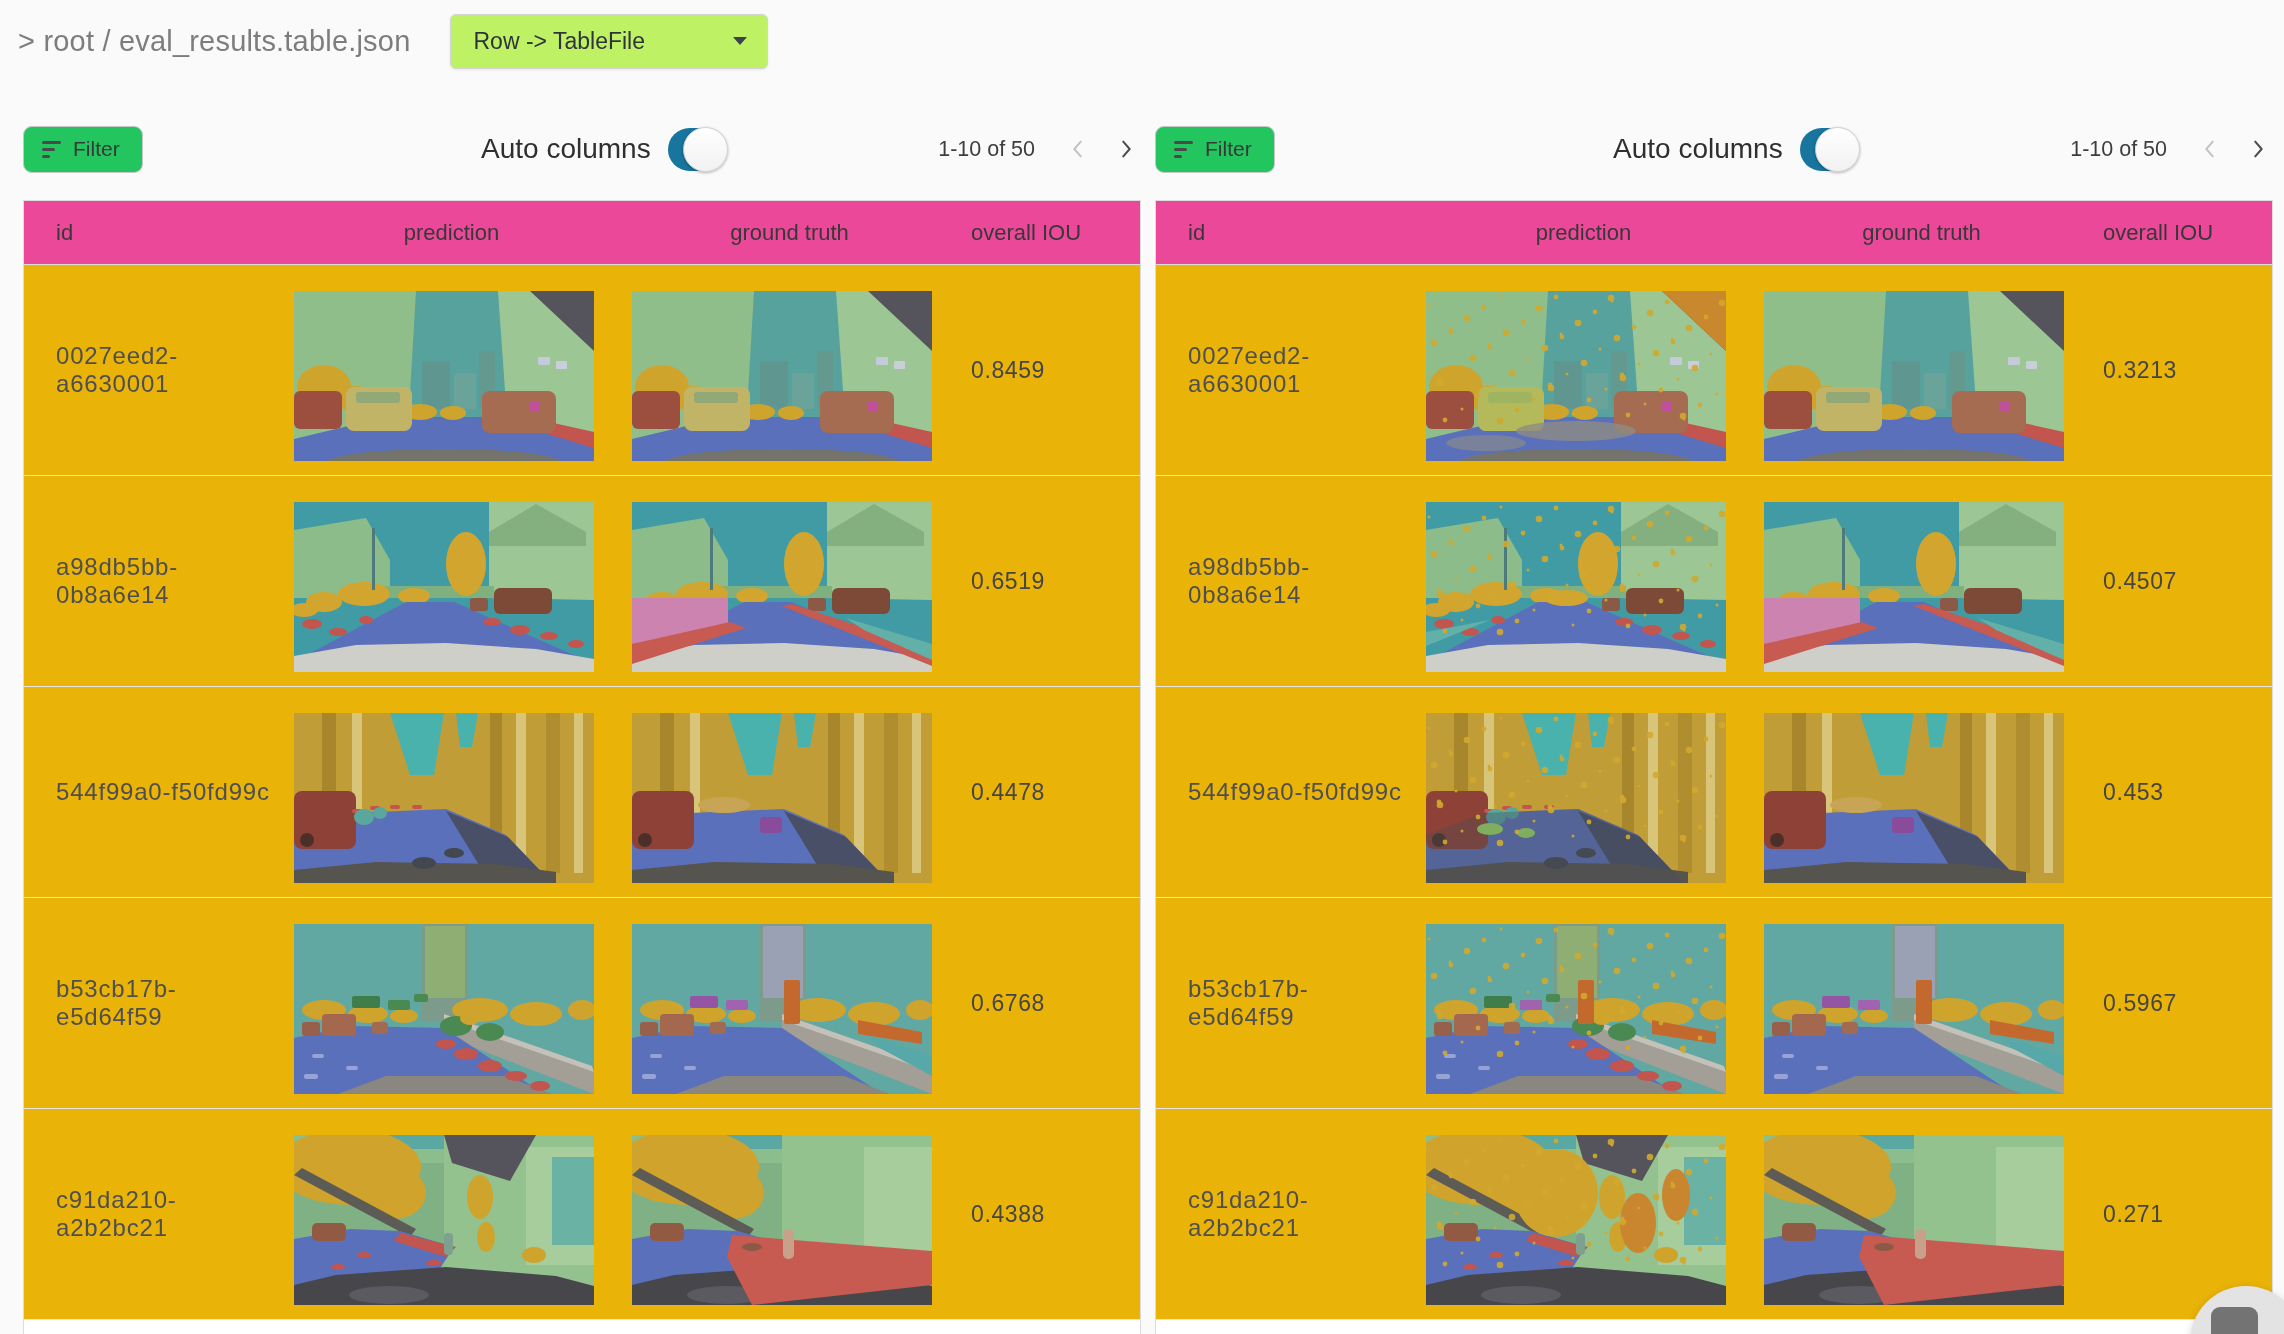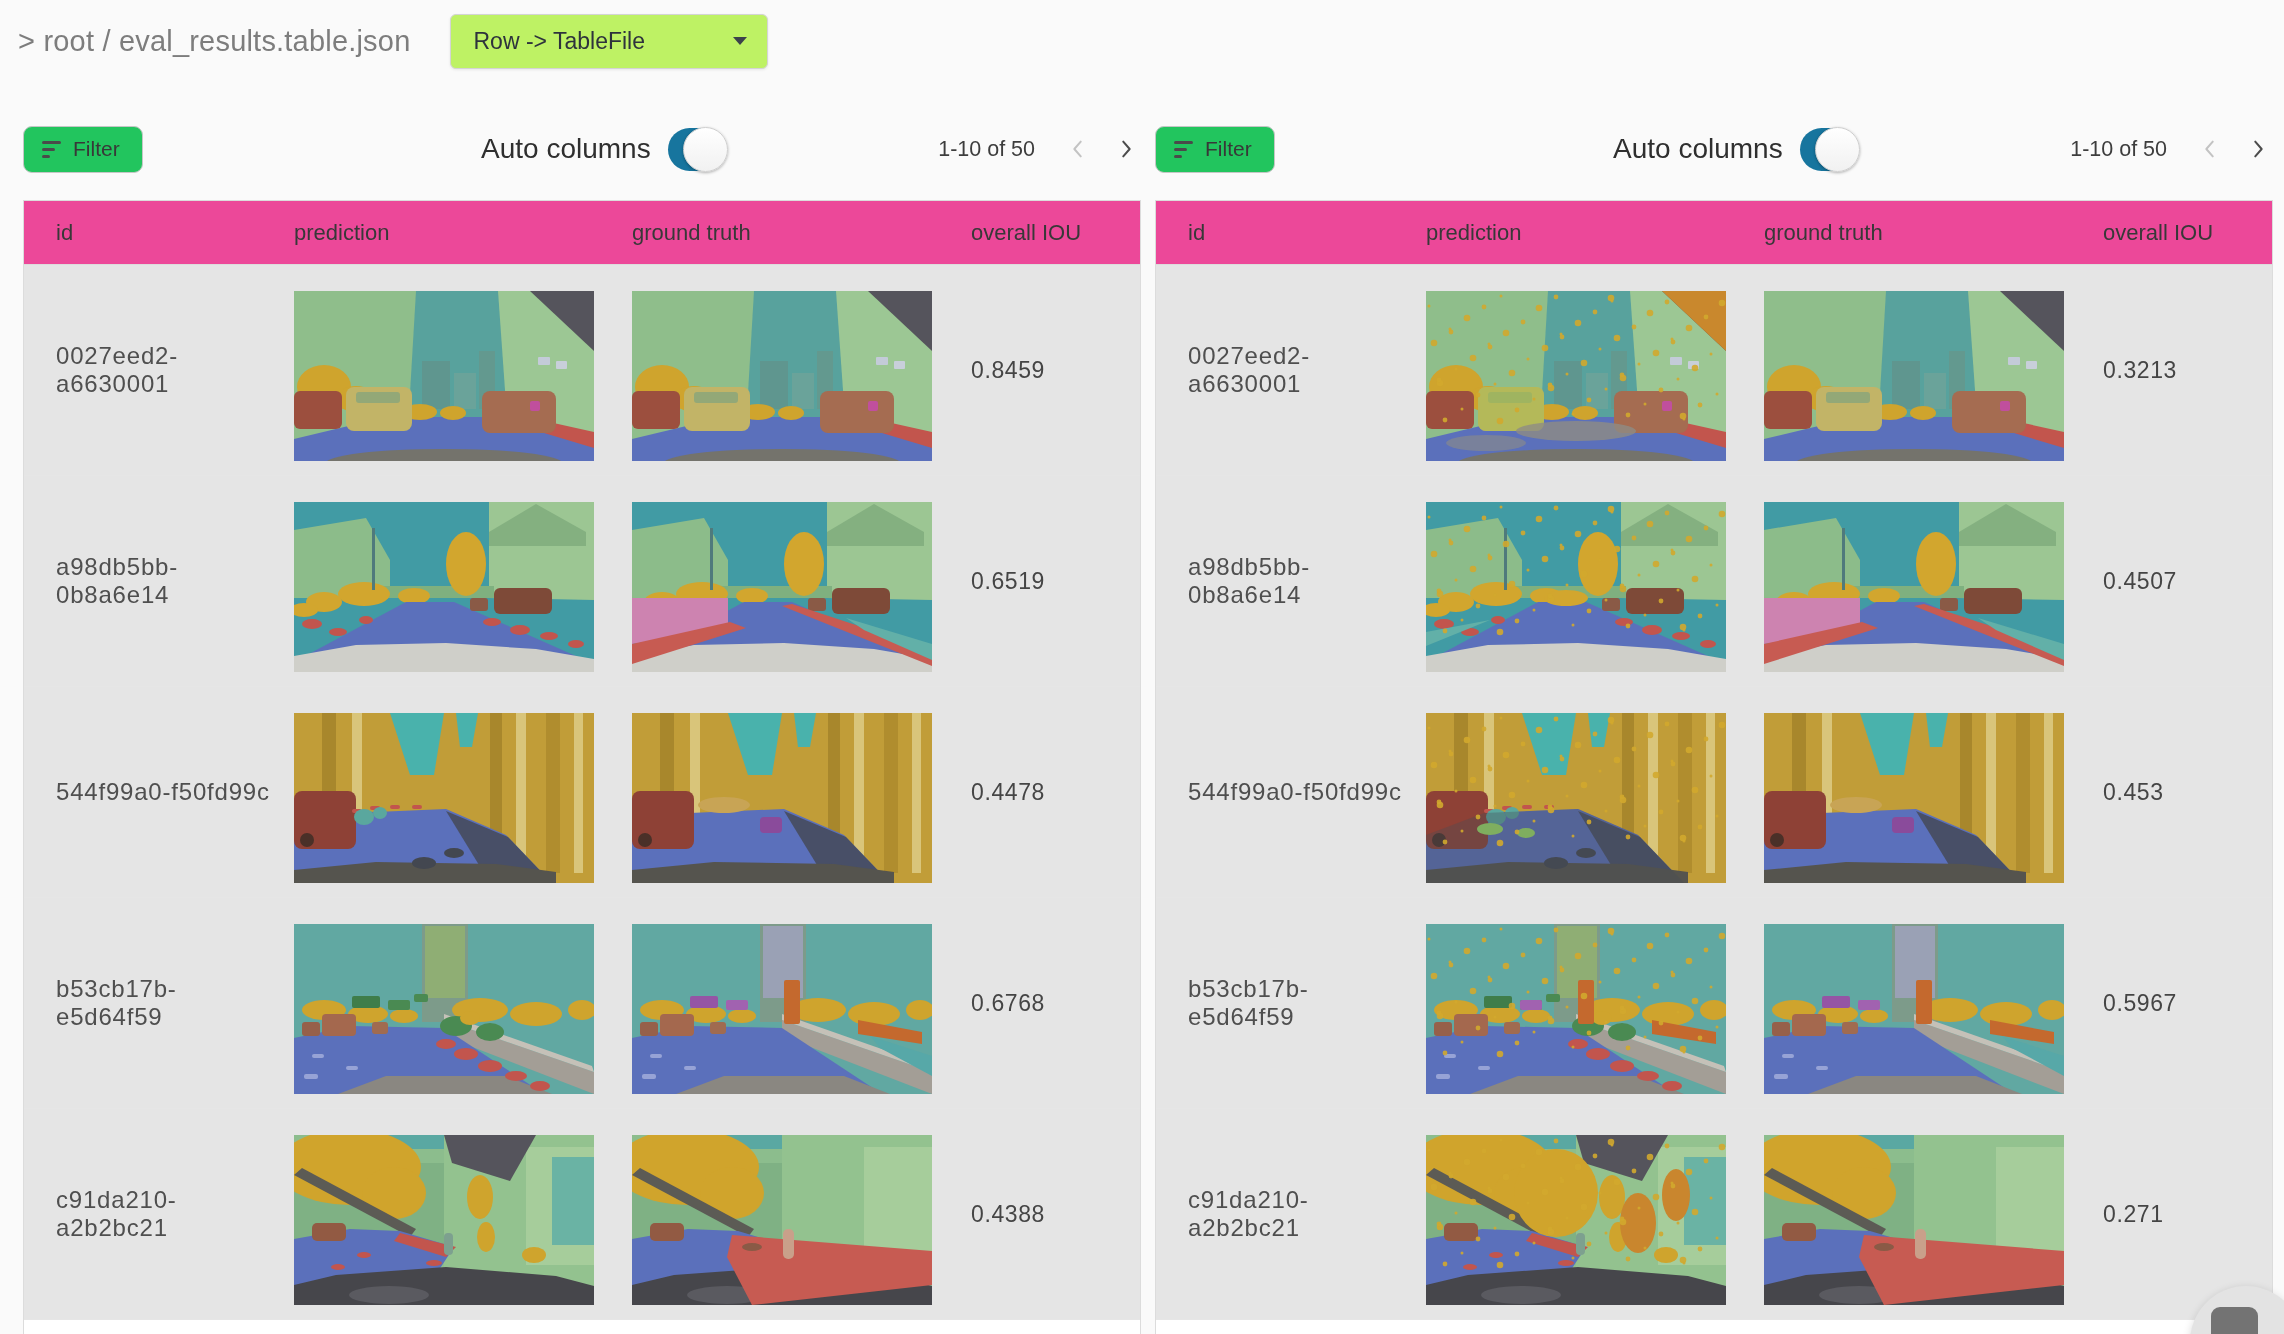--- a/index.html
+++ b/index.html
@@ -45,23 +45,23 @@
   .chev{width:26px;height:26px;display:inline-flex;align-items:center;justify-content:center;cursor:pointer;}
   .chev svg{width:22px;height:22px;}
   .chev.prev{color:#c3c3c3;margin-right:22px;}
   .chev.next{color:#4c4c4c;}
   
   .table{background:#fff;border:1px solid #dcdcdc;}
   .thead,.tr{display:grid;grid-template-columns:247px 338px 338px auto;}
   .thead{height:63px;background:#ec4899;border-bottom:1px solid #dcdcdc;align-items:center;}
   .th{font-size:22px;color:#383838;}
   .th.c1{padding-left:32px;}
-  .th.c2,.th.c3{padding-left:23px;}
+  .th.c2,.th.c3{padding-left:23px;text-align:center;}
   .th.c4{padding-left:24px;}
-  .tr{height:210px;background:#e5e5e5;}
+  .tr{height:210px;background:#eab308;}
   .tr + .tr{border-top:1px solid #e6e6e6;}
   .td-id{padding-left:32px;align-self:center;font-size:24px;color:#4f4f4f;letter-spacing:.8px;}
   .td-img{padding:26px 0 0 23px;}
   .td-iou{padding-left:24px;align-self:center;font-size:23px;color:#454545;letter-spacing:.6px;}
   .seg{width:300px;height:170px;display:block;background:#9db79a;}
   .tr-stub{height:26px;border-top:1px solid #e6e6e6;background:#fff;}
   
   .fab{
     position:absolute;left:2190px;top:1286px;width:112px;height:112px;border-radius:50%;
     background:#e3e3e3;box-shadow:0 2px 8px rgba(0,0,0,.15);cursor:pointer;

